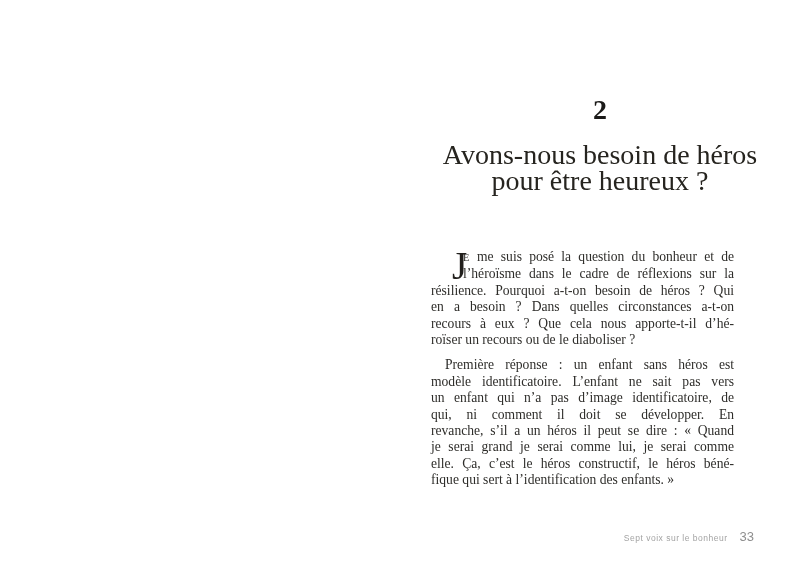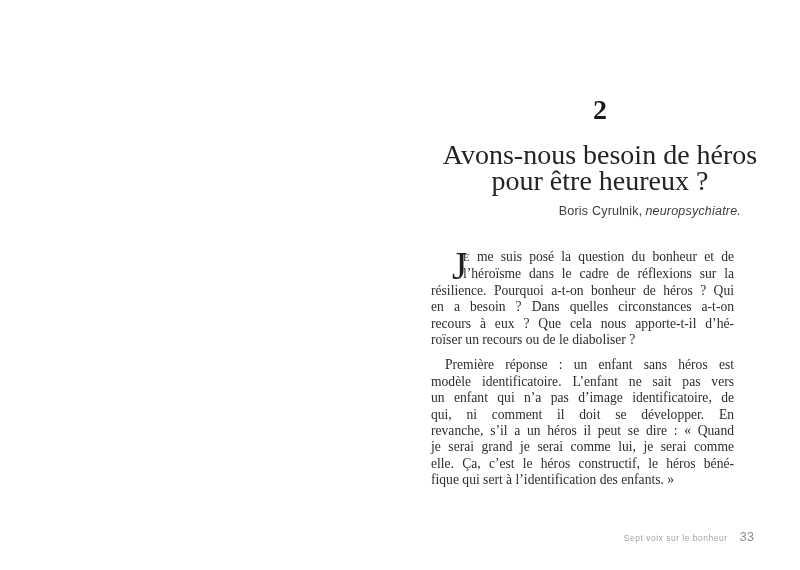--- a/index.html
+++ b/index.html
@@ -115,31 +115,28 @@
 
 <div class="spread">
 
   <div class="chapter-number">2</div>
 
   <div class="chapter-title">
     <div>Avons-nous besoin de héros</div>
     <div>pour être heureux ?</div>
   </div>
 
-  <div class="byline">
-    <span class="author">Boris Cyrulnik,</span><span class="role">neuropsychiatre.</span>
-  </div>
 
   <div class="body-block">
 
     <div class="para">
       <span class="dropcap">J</span>
       <div class="line cap-indent smallcap-first">E me suis posé la question du bonheur et de</div>
       <div class="line cap-indent">l’héroïsme dans le cadre de réflexions sur la</div>
-      <div class="line">résilience. Pourquoi a-t-on bonheur de héros ? Qui</div>
+      <div class="line">résilience. Pourquoi a-t-on besoin de héros ? Qui</div>
       <div class="line">en a besoin ? Dans quelles circonstances a-t-on</div>
       <div class="line">recours à eux ? Que cela nous apporte-t-il d’hé-</div>
       <div class="line last">roïser un recours ou de le diaboliser ?</div>
     </div>
 
     <div class="para">
       <div class="line indent">Première réponse : un enfant sans héros est</div>
       <div class="line">modèle identificatoire. L’enfant ne sait pas vers</div>
       <div class="line">un enfant qui n’a pas d’image identificatoire, de</div>
       <div class="line">qui, ni comment il doit se développer. En</div>

